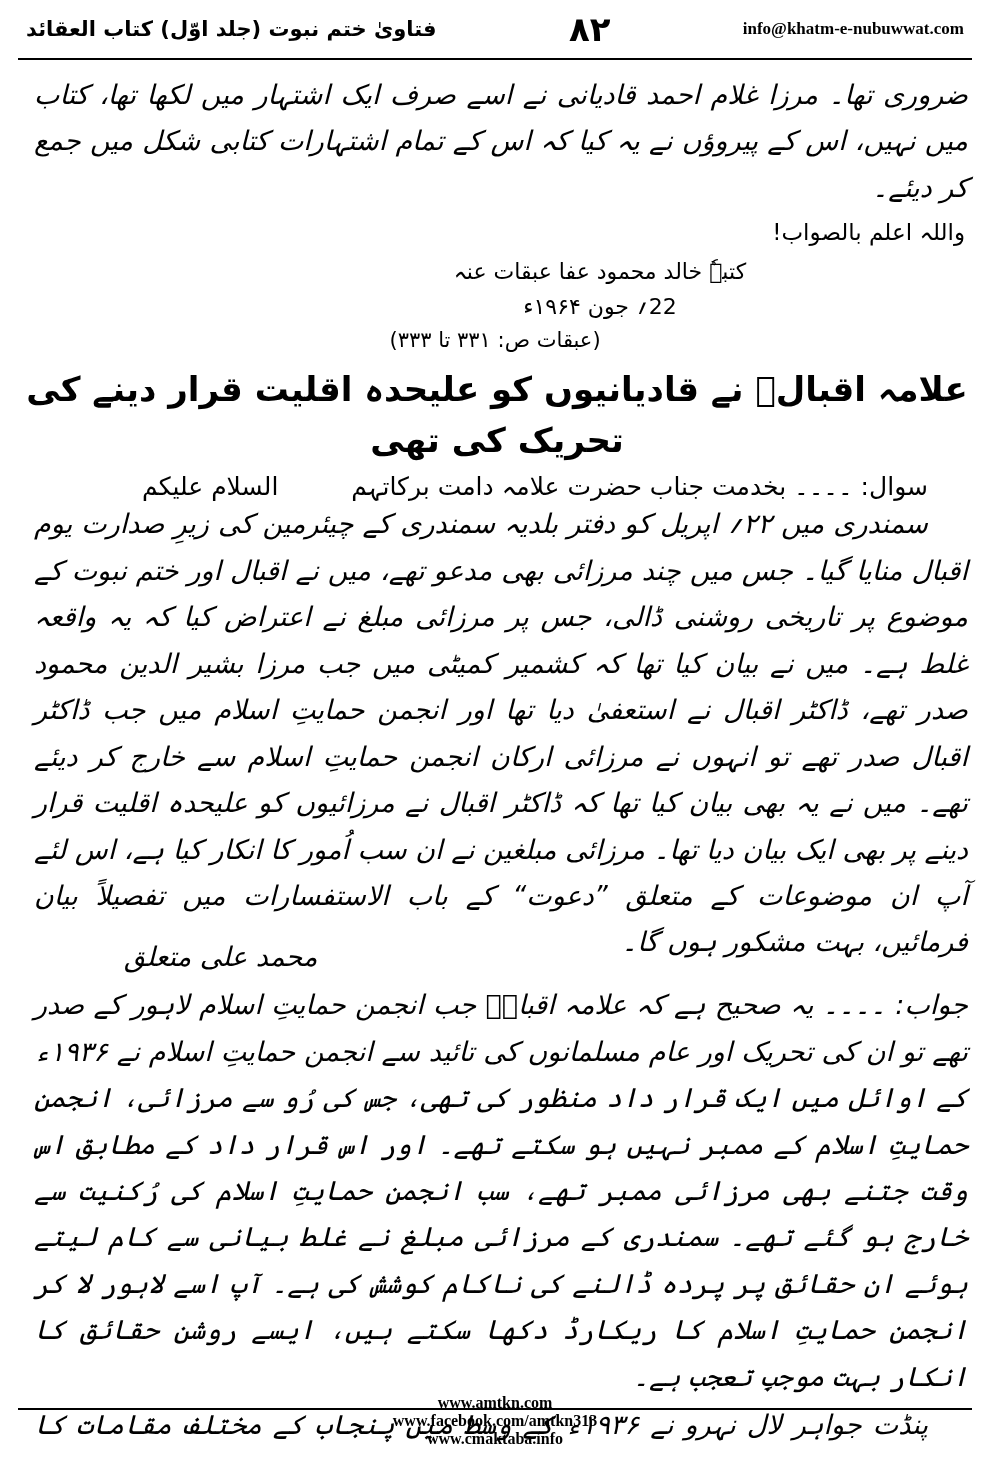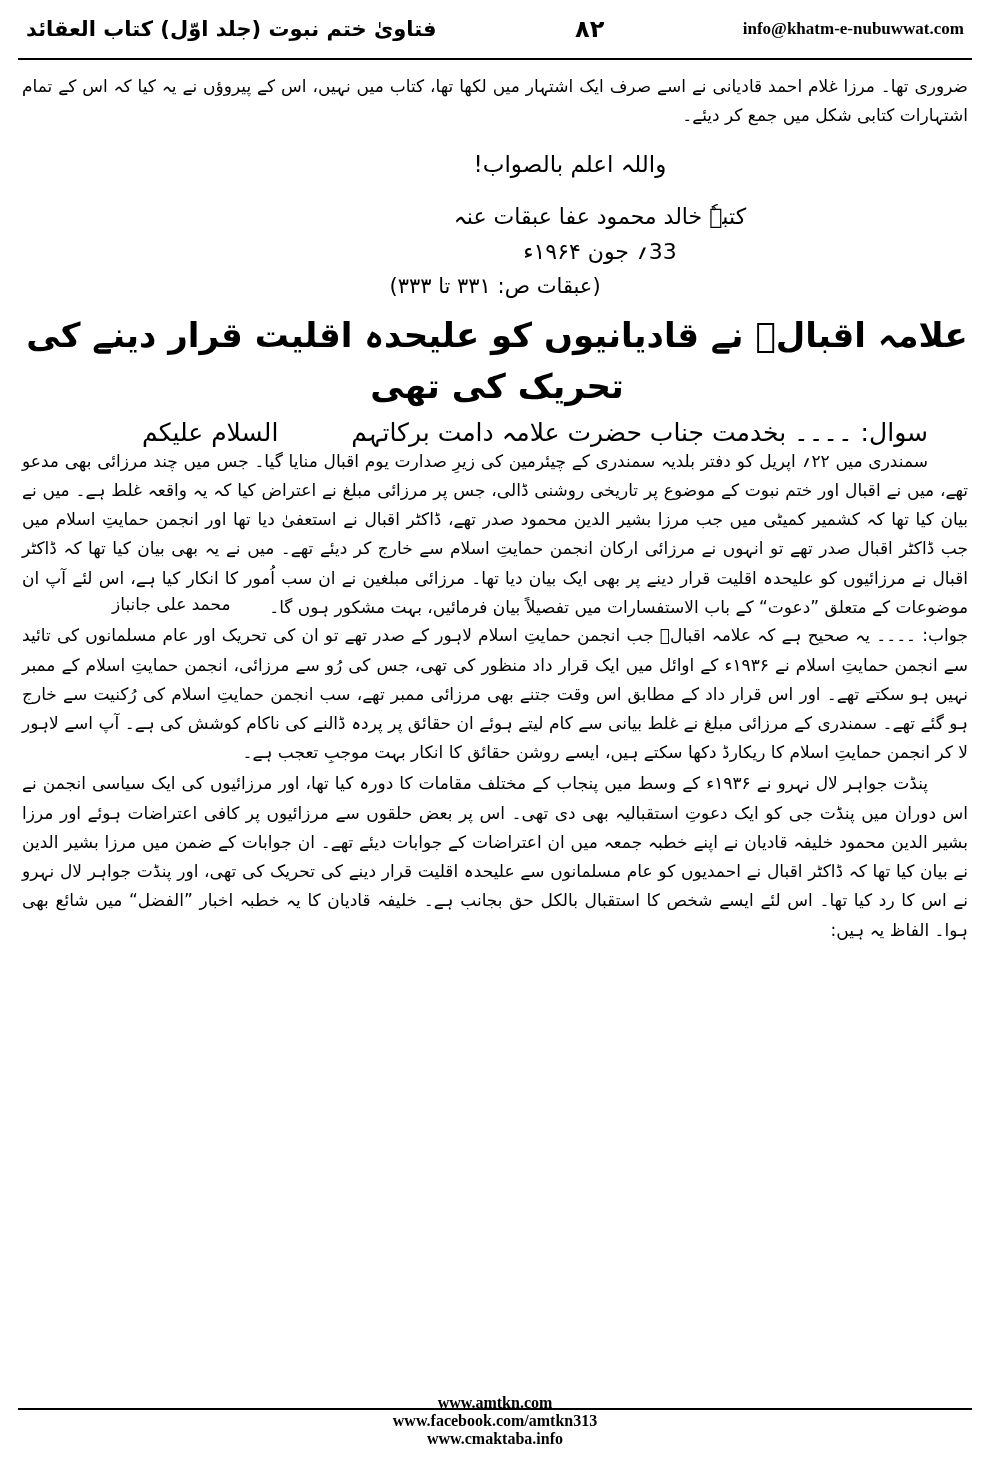--- a/index.html
+++ b/index.html
@@ -44,21 +44,21 @@
     right: 18px;
     border-top: 2px solid #000;
   }
   .header-right {
     font-size: 21px;
     font-weight: bold;
     direction: rtl;
     white-space: nowrap;
   }
   .header-center {
-    font-size: 24px;
+    font-size: 34px;
     font-weight: bold;
     letter-spacing: 1px;
   }
   .header-left {
     font-size: 17px;
     font-weight: bold;
     direction: ltr;
     font-family: "Liberation Serif", serif;
   }
 
@@ -67,36 +67,37 @@
     position: absolute;
     top: 72px;
     left: 22px;
     right: 22px;
     bottom: 72px;
     direction: rtl;
     text-align: justify;
   }
 
   p.para {
-    margin: 0 0 2px 0;
-    font-size: 17px;
+    margin: 0 0 2px 12px;
+    font-size: 27px;
     line-height: 1.72;
     text-align: justify;
     text-justify: inter-word;
+    font-style: italic;
   }
 
   .indent {
     text-indent: 40px;
   }
 
   .sig-line {
     font-size: 23px;
     line-height: 1.6;
-    margin: 16px;
-    text-align: center;
+    margin: 3px;
+    text-align: right;
     padding-left: 150px;
   }
   .sig-line2 {
     font-size: 22px;
     line-height: 1.6;
     margin: 0;
     text-align: center;
     padding-left: 210px;
   }
   .ref-line {
@@ -168,33 +169,33 @@
     <div class="header-left">info@khatm-e-nubuwwat.com</div>
   </div>
   <div class="header-rule"></div>
 
   <div class="content">
 
     <p class="para">ضروری تھا۔ مرزا غلام احمد قادیانی نے اسے صرف ایک اشتہار میں لکھا تھا، کتاب میں نہیں، اس کے پیروؤں نے یہ کیا کہ اس کے تمام اشتہارات کتابی شکل میں جمع کر دیئے۔</p>
 
     <p class="sig-line">واللہ اعلم بالصواب!</p>
     <p class="sig-line2">کتبہٗ خالد محمود عفا عبقات عنہ</p>
-    <p class="sig-line2">33؍ جون ۱۹۶۴ء</p>
+    <p class="sig-line2">22؍ جون ۱۹۶۴ء</p>
 
     <p class="ref-line">(عبقات ص: ۳۳۱ تا ۳۳۳)</p>
 
     <h2 class="section-heading">علامہ اقبالؒ نے قادیانیوں کو علیحدہ اقلیت قرار دینے کی تحریک کی تھی</h2>
 
     <div class="qline">
       <span class="q-a">سوال: ۔۔۔۔ بخدمت جناب حضرت علامہ دامت برکاتہم</span>
       <span class="q-b">السلام علیکم</span>
     </div>
 
     <p class="para indent">سمندری میں ۲۲؍ اپریل کو دفتر بلدیہ سمندری کے چیئرمین کی زیرِ صدارت یوم اقبال منایا گیا۔ جس میں چند مرزائی بھی مدعو تھے، میں نے اقبال اور ختم نبوت کے موضوع پر تاریخی روشنی ڈالی، جس پر مرزائی مبلغ نے اعتراض کیا کہ یہ واقعہ غلط ہے۔ میں نے بیان کیا تھا کہ کشمیر کمیٹی میں جب مرزا بشیر الدین محمود صدر تھے، ڈاکٹر اقبال نے استعفیٰ دیا تھا اور انجمن حمایتِ اسلام میں جب ڈاکٹر اقبال صدر تھے تو انہوں نے مرزائی ارکان انجمن حمایتِ اسلام سے خارج کر دیئے تھے۔ میں نے یہ بھی بیان کیا تھا کہ ڈاکٹر اقبال نے مرزائیوں کو علیحدہ اقلیت قرار دینے پر بھی ایک بیان دیا تھا۔ مرزائی مبلغین نے ان سب اُمور کا انکار کیا ہے، اس لئے آپ ان موضوعات کے متعلق ”دعوت“ کے باب الاستفسارات میں تفصیلاً بیان فرمائیں، بہت مشکور ہوں گا۔</p>
-    <p class="para" style="text-align:left; padding-left:90px; margin-top:-34px;">محمد علی جانباز</p>
+    <p class="para" style="text-align:left; padding-left:90px; margin-top:-34px;">محمد علی متعلق</p>
 
     <p class="para">جواب: ۔۔۔۔ یہ صحیح ہے کہ علامہ اقبالؒ جب انجمن حمایتِ اسلام لاہور کے صدر تھے تو ان کی تحریک اور عام مسلمانوں کی تائید سے انجمن حمایتِ اسلام نے ۱۹۳۶ء کے اوائل میں ایک قرار داد منظور کی تھی، جس کی رُو سے مرزائی، انجمن حمایتِ اسلام کے ممبر نہیں ہو سکتے تھے۔ اور اس قرار داد کے مطابق اس وقت جتنے بھی مرزائی ممبر تھے، سب انجمن حمایتِ اسلام کی رُکنیت سے خارج ہو گئے تھے۔ سمندری کے مرزائی مبلغ نے غلط بیانی سے کام لیتے ہوئے ان حقائق پر پردہ ڈالنے کی ناکام کوشش کی ہے۔ آپ اسے لاہور لا کر انجمن حمایتِ اسلام کا ریکارڈ دکھا سکتے ہیں، ایسے روشن حقائق کا انکار بہت موجبِ تعجب ہے۔</p>
 
     <p class="para indent">پنڈت جواہر لال نہرو نے ۱۹۳۶ء کے وسط میں پنجاب کے مختلف مقامات کا دورہ کیا تھا، اور مرزائیوں کی ایک سیاسی انجمن نے اس دوران میں پنڈت جی کو ایک دعوتِ استقبالیہ بھی دی تھی۔ اس پر بعض حلقوں سے مرزائیوں پر کافی اعتراضات ہوئے اور مرزا بشیر الدین محمود خلیفہ قادیان نے اپنے خطبہ جمعہ میں ان اعتراضات کے جوابات دیئے تھے۔ ان جوابات کے ضمن میں مرزا بشیر الدین نے بیان کیا تھا کہ ڈاکٹر اقبال نے احمدیوں کو عام مسلمانوں سے علیحدہ اقلیت قرار دینے کی تحریک کی تھی، اور پنڈت جواہر لال نہرو نے اس کا رد کیا تھا۔ اس لئے ایسے شخص کا استقبال بالکل حق بجانب ہے۔ خلیفہ قادیان کا یہ خطبہ اخبار ”الفضل“ میں شائع بھی ہوا۔ الفاظ یہ ہیں:</p>
 
   </div>
 
   <div class="footer-rule"></div>
   <div class="footer">
     <div>www.amtkn.com</div>

